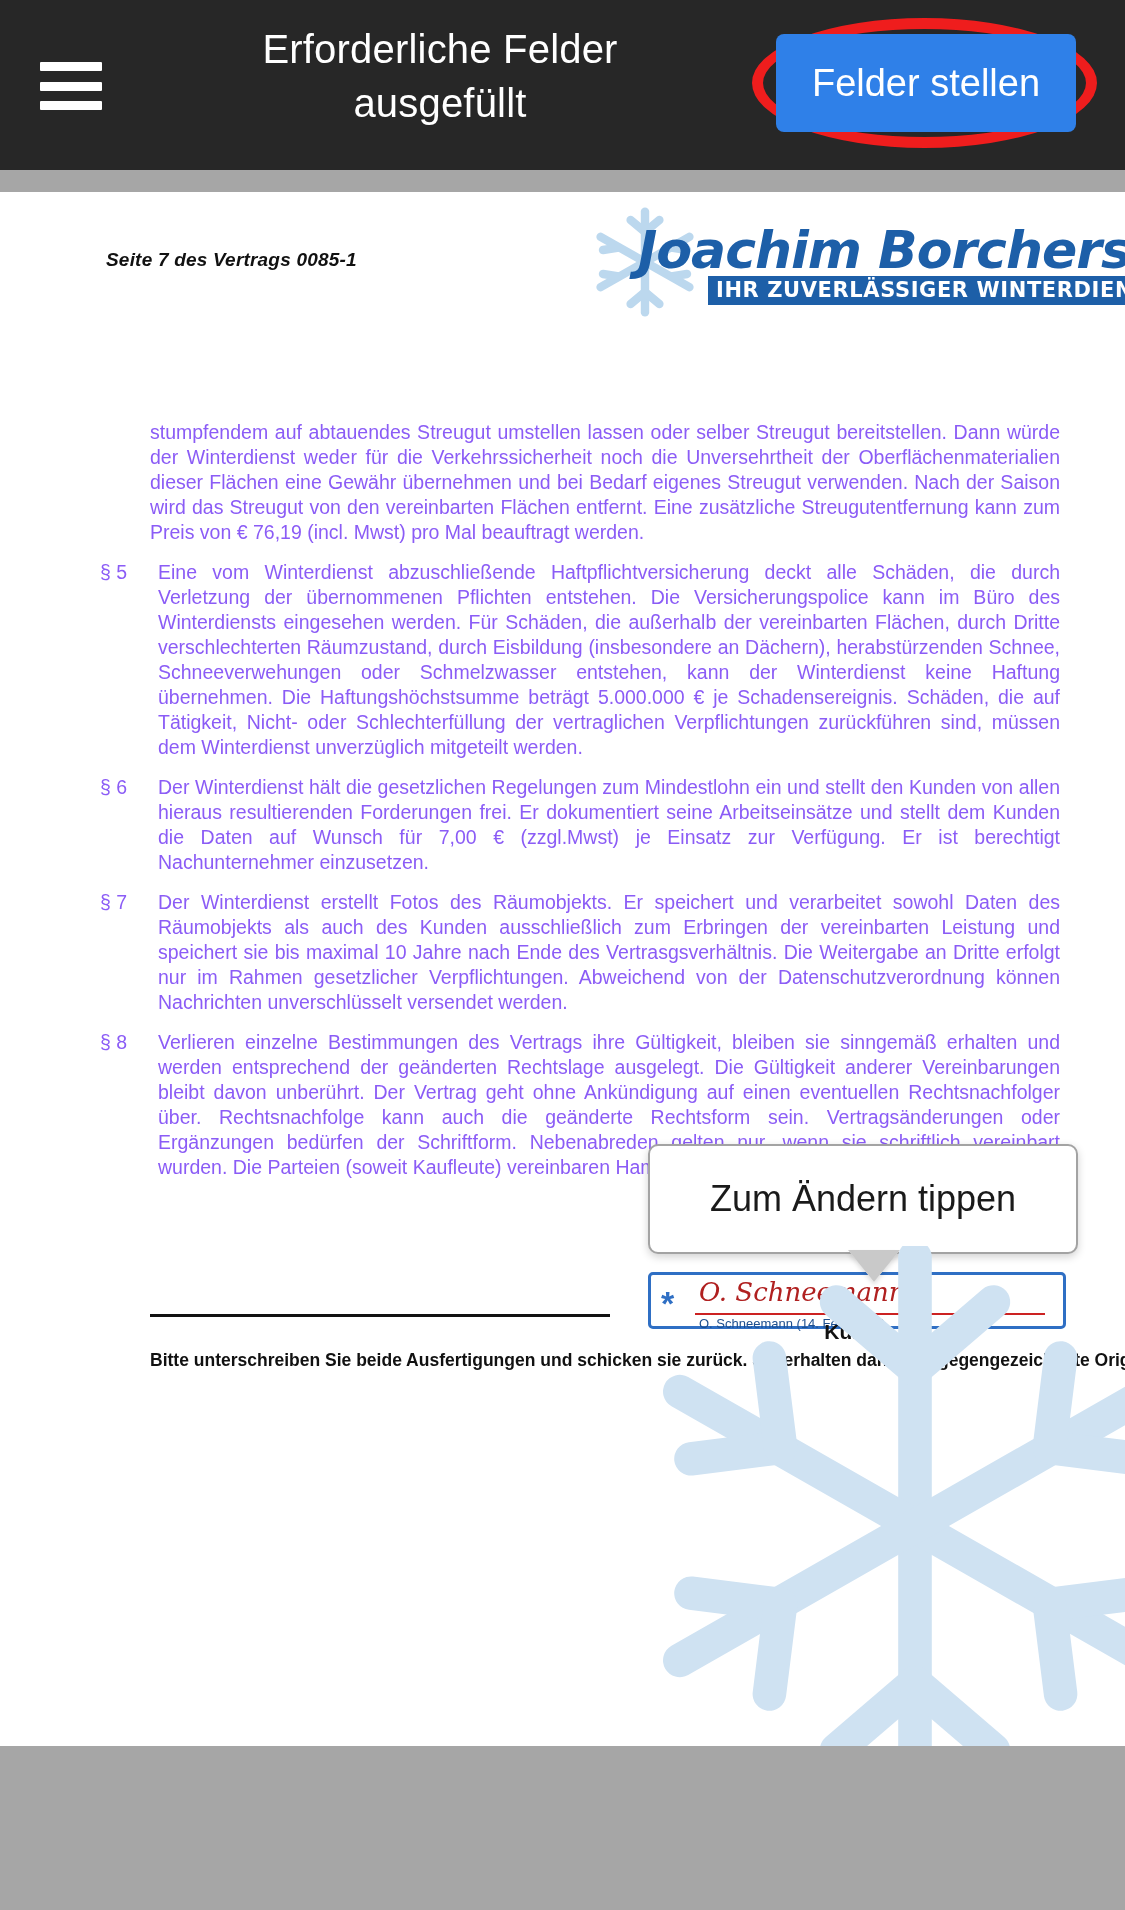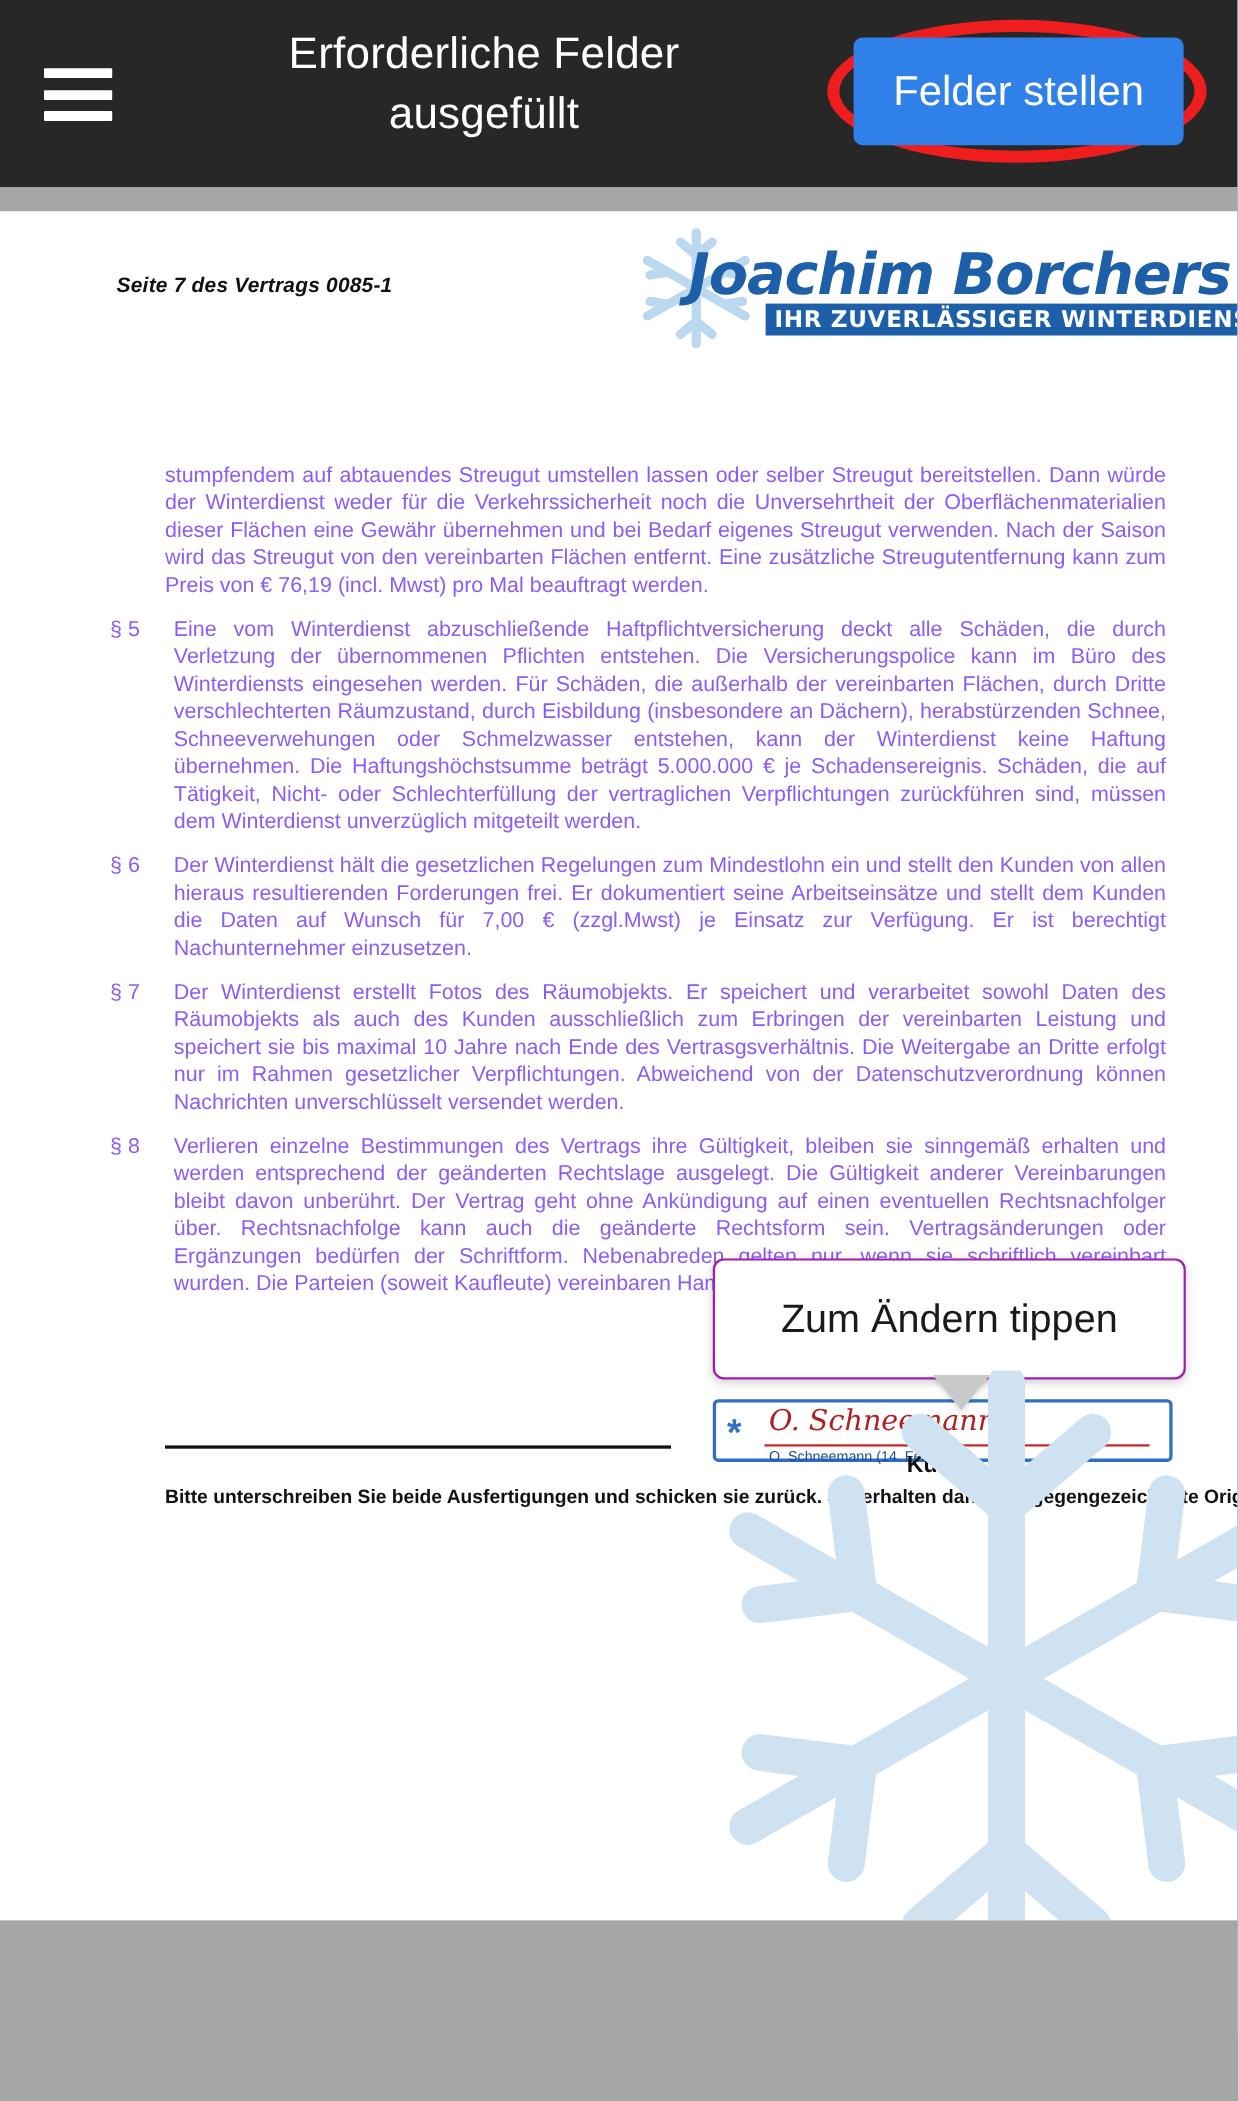--- a/index.html
+++ b/index.html
@@ -90,21 +90,21 @@
     font-size: 19px;
     font-style: italic;
     font-weight: 600;
     color: #111;
     letter-spacing: 0.2px;
   }
 
   
   .logo {
     position: absolute;
-    left: 558px; top: 10px;
+    left: 570px; top: 10px;
     width: 510px; height: 120px;
   }
   .logo svg { position: absolute; left: 0; top: 0; }
   .logo-name {
     position: absolute;
     left: 68px; top: 18px;
     font-family: "DejaVu Sans", sans-serif;
     font-weight: bold;
     font-style: italic;
     font-size: 52px;
@@ -227,21 +227,21 @@
     color: #111;
     white-space: nowrap;
   }
 
   
   .callout {
     position: absolute;
     left: 648px; top: 952px;
     width: 430px; height: 110px;
     background: #ffffff;
-    border: 2px solid #a21caf;
+    border: 2px solid #a3a3a3;
     border-radius: 10px;
     box-shadow: 0 3px 9px rgba(0,0,0,0.18);
     display: flex; align-items: center; justify-content: center;
   }
   .callout-text {
     font-size: 36px;
     color: #1a1a1a;
   }
   .callout-tail {
     position: absolute;

